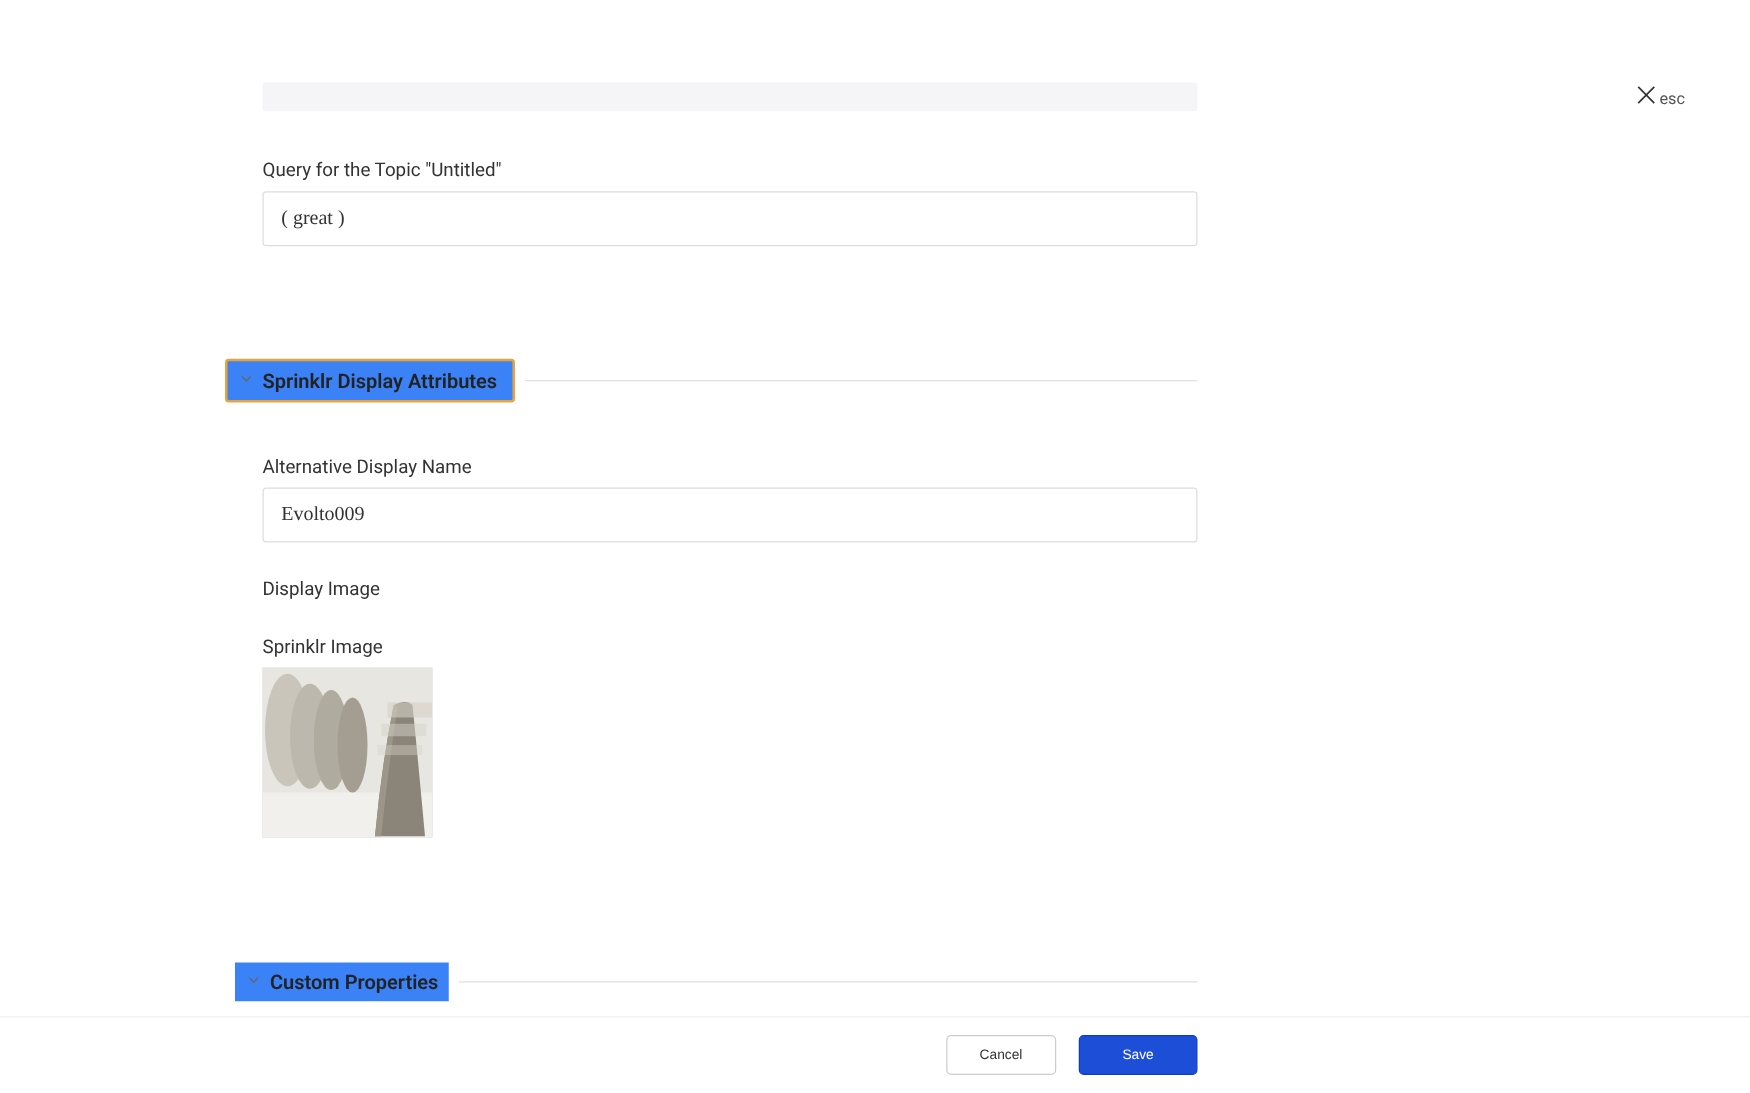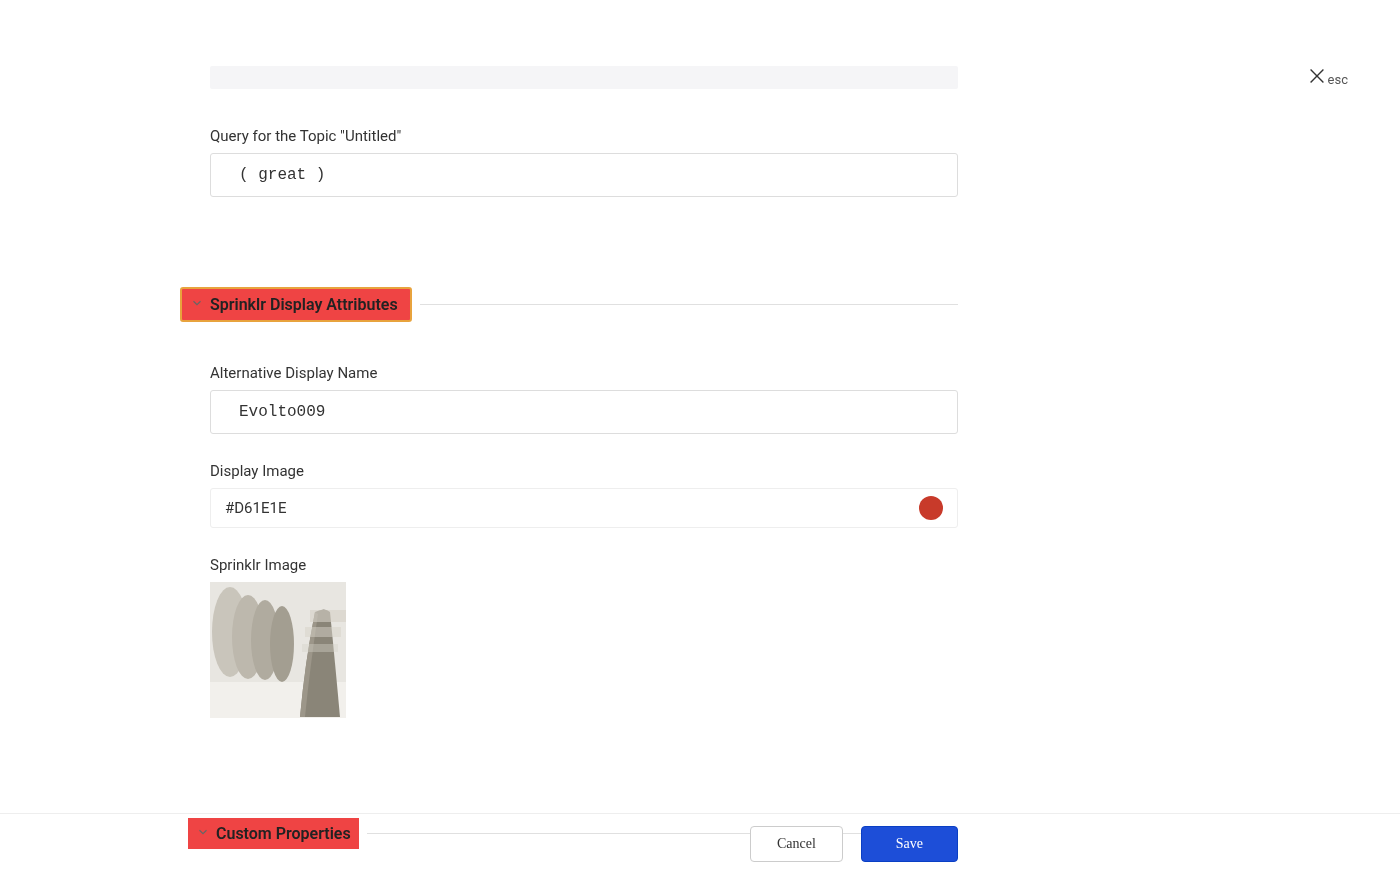--- a/index.html
+++ b/index.html
@@ -49,42 +49,42 @@
     .field-label {
       font-size: 15px;
       color: #333;
       margin-bottom: 8px;
       font-weight: 400;
     }
     .text-input {
       width: 100%;
       border: 1px solid #ddd;
       border-radius: 3px;
-      padding: 12px 28px;
+      padding: 12px 14px;
       font-size: 16px;
       color: #333;
-      font-family: Liberation Mono, monospace;
+      font-family: Liberation Serif, serif;
       background: #fff;
     }
     .section-header {
       display: flex;
       align-items: center;
       margin-top: 90px;
       position: relative;
       margin-left: -22px;
     }
     .section-header.highlighted {
       margin-left: -30px;
     }
     .section-header-inner {
       display: flex;
       align-items: center;
       gap: 6px;
       padding: 6px 8px;
-      background: #ef4444;
+      background: #3b82f6;
     }
     .section-header.highlighted .section-header-inner {
       border: 2px solid #e8a33d;
       border-radius: 3px;
       padding: 6px 12px 6px 8px;
     }
     .section-title {
       font-size: 16px;
       font-weight: 600;
       color: #222;
@@ -149,24 +149,24 @@
       height: 61px;
       border-top: 1px solid #eee;
       display: flex;
       justify-content: flex-end;
       align-items: center;
       padding-right: 442px;
       gap: 18px;
     }
     .btn {
       padding: 9px 26px;
-      font-size: 14px;
+      font-size: 11px;
       border-radius: 4px;
       cursor: pointer;
-      font-family: Liberation Serif, serif;
+      font-family: Liberation Sans, sans-serif;
     }
     .btn-cancel {
       background: #fff;
       border: 1px solid #ccc;
       color: #333;
     }
     .btn-save {
       background: #1d4ed8;
       border: 1px solid #0a3fc4;
       color: #fff;
@@ -209,24 +209,20 @@
   </div>
 
   <div class="section-body">
     <div class="field-group">
       <div class="field-label">Alternative Display Name</div>
       <input type="text" class="text-input" value="Evolto009" style="">
     </div>
 
     <div class="field-group">
       <div class="field-label">Display Image</div>
-      <div class="color-input-wrapper">
-        <span>#D61E1E</span>
-        <span class="color-swatch" style="background:#c83a2a"></span>
-      </div>
     </div>
 
     <div class="field-group">
       <div class="field-label">Sprinklr Image</div>
       <div class="display-image">
         <svg viewBox="0 0 136 136" preserveAspectRatio="xMidYMid slice">
           <rect width="136" height="136" fill="#e8e6e1"></rect>
           <rect x="0" y="100" width="136" height="36" fill="#f2f0ec"></rect>
           <ellipse cx="20" cy="50" rx="18" ry="45" fill="#c9c5bb"></ellipse>
           <ellipse cx="38" cy="55" rx="16" ry="42" fill="#bdb8ad"></ellipse>

